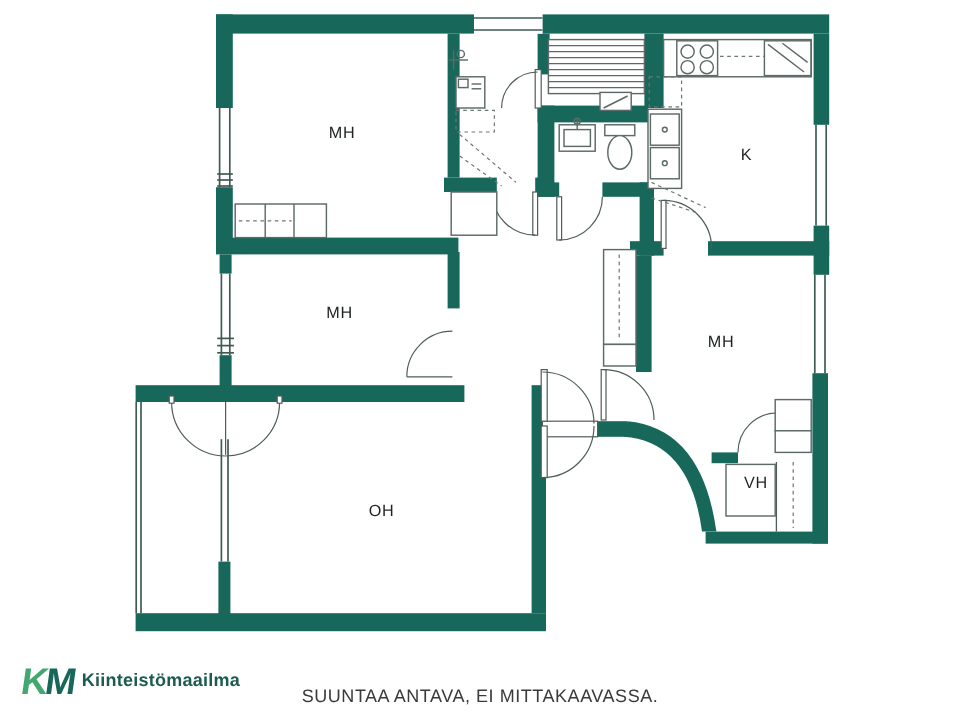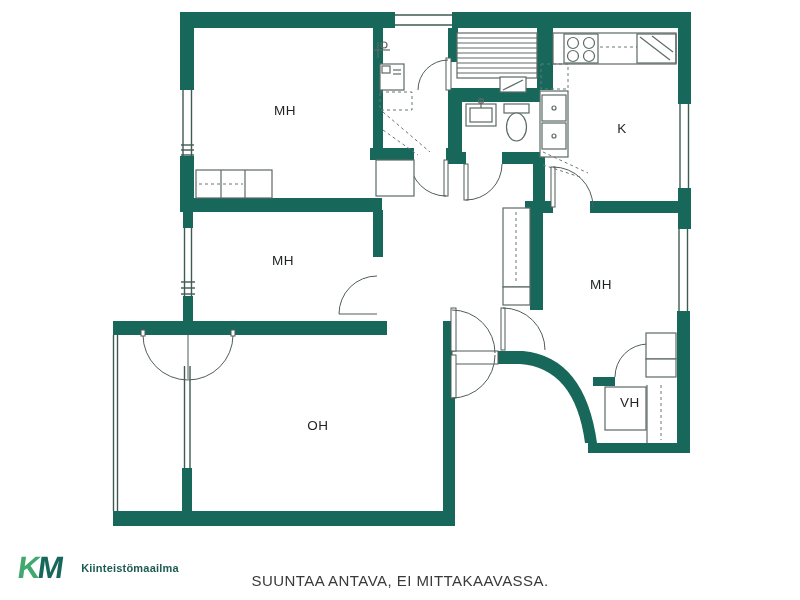--- a/index.html
+++ b/index.html
@@ -15,21 +15,21 @@
   .leaf{fill:#ffffff;stroke:#4f5d58;stroke-width:1;}
   .thin{stroke:#4f5d58;stroke-width:1.1;fill:none;}
   .room-label{font-family:"Liberation Sans",sans-serif;font-size:13.5px;font-weight:500;
               fill:#1f2421;letter-spacing:.6px;text-anchor:middle;}
   .footer{position:absolute;left:0;top:548px;width:800px;height:52px;}
   .logo{position:absolute;left:18px;top:4px;display:flex;align-items:center;}
   .logo-km{font-weight:bold;font-size:31px;letter-spacing:-2.5px;transform:skewX(-8deg);
            font-family:"Liberation Sans",sans-serif;line-height:1;}
   .logo-k{color:#41A96F;}
   .logo-m{color:#17685A;}
-  .logo-name{font-size:11px;font-weight:600;color:#1D5B51;margin-left:20px;letter-spacing:.2px;}
+  .logo-name{font-size:15px;font-weight:600;color:#1D5B51;margin-left:7px;letter-spacing:.2px;}
   .disclaimer{position:absolute;left:50%;top:24px;transform:translateX(-50%);
               font-size:15px;color:#3a3a3a;letter-spacing:.45px;white-space:nowrap;}
 </style>
 </head>
 <body>
 
 <div class="stage">
   <svg width="800" height="548" viewBox="0 0 800 548">
 
     <g>

